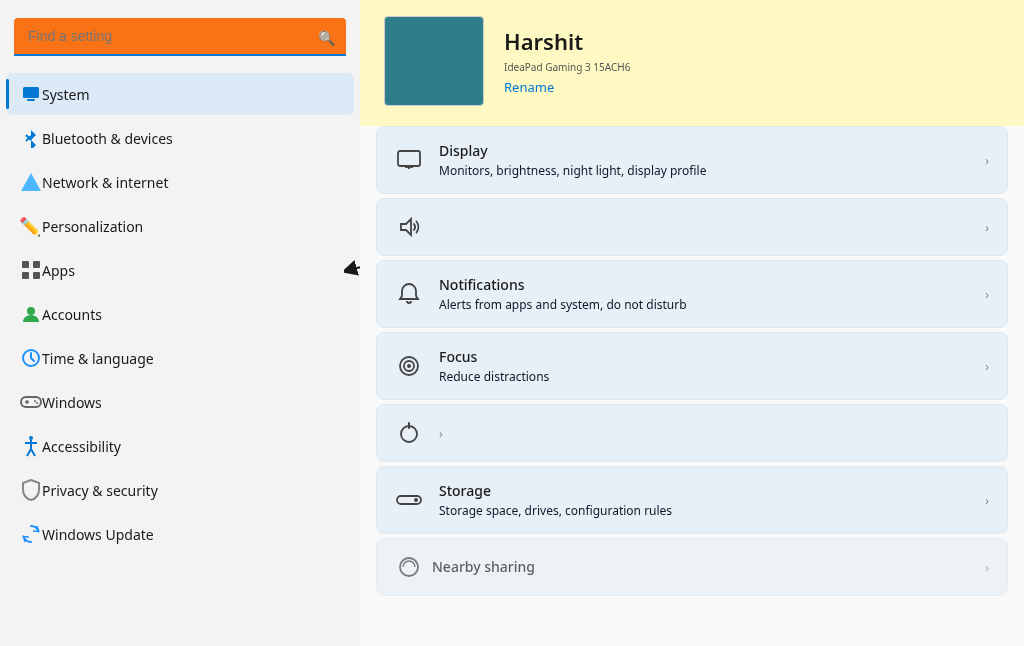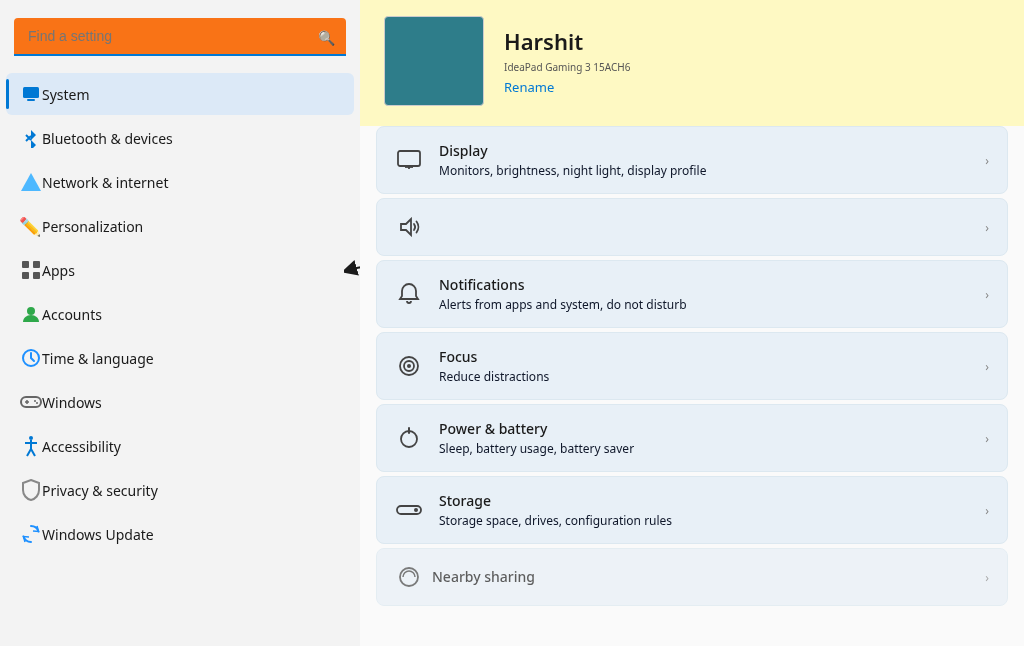--- a/index.html
+++ b/index.html
@@ -402,24 +402,20 @@
       <span class="chevron">›</span>
     </div>
 
     <div class="setting-item">
       <span class="setting-icon">
         <svg width="22" height="24" viewBox="0 0 22 24" fill="none">
           <circle cx="11" cy="13" r="8" stroke="#444" stroke-width="1.8" fill="none"></circle>
           <line x1="11" y1="2" x2="11" y2="7" stroke="#444" stroke-width="2" stroke-linecap="round"></line>
         </svg>
       </span>
-      <div class="setting-text">
-        <div class="setting-title">Power &amp; battery</div>
-        <div class="setting-desc">Sleep, battery usage, battery saver</div>
-      </div>
       <span class="chevron">›</span>
     </div>
 
     <div class="setting-item">
       <span class="setting-icon">
         <svg width="26" height="16" viewBox="0 0 26 16" fill="none">
           <rect x="1" y="4" width="24" height="8" rx="4" stroke="#444" stroke-width="1.8" fill="none"></rect>
           <circle cx="20" cy="8" r="2" fill="#444"></circle>
         </svg>
       </span>

